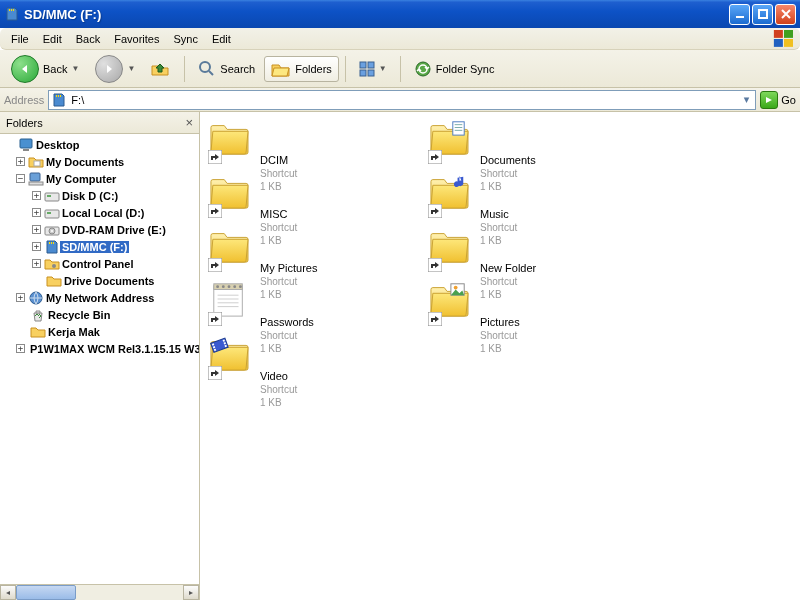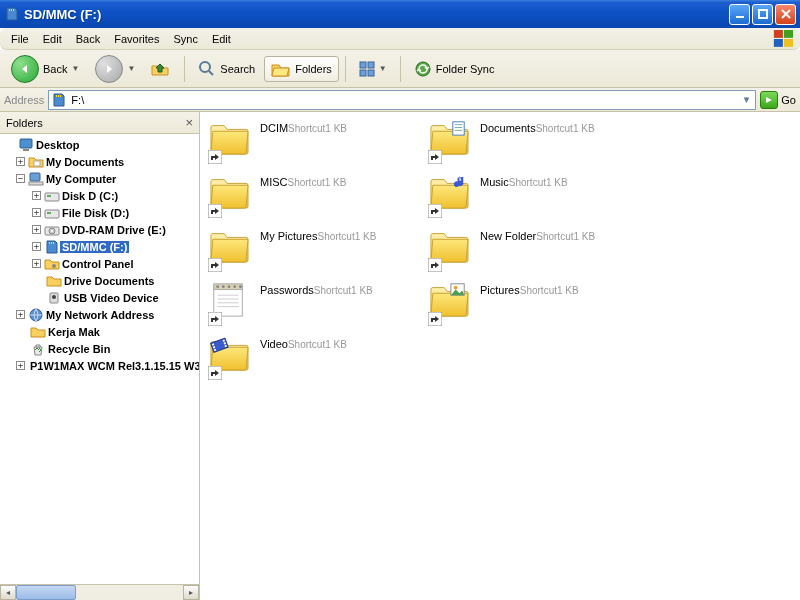--- a/index.html
+++ b/index.html
@@ -54,21 +54,21 @@
   .hscroll { height:16px; background:#ece9d8; border-top:1px solid #c7c2a8; display:flex; }
   .hscroll .arrow { width:16px; height:15px; background:linear-gradient(to bottom,#fcfcfc,#dedacc); border:1px solid #b8b4a0; display:flex; align-items:center; justify-content:center; font-size:8px; color:#555; }
   .hscroll .track { flex:1; background:#f0eee2; display:flex; }
   .hscroll .thumb { width:60px; background:linear-gradient(to bottom,#c6d8f2,#9abce8); border:1px solid #7a9cc8; border-radius:2px; }
 
   
   .content { flex:1; background:#fff; padding: 6px 8px; overflow:auto; }
   .grid { display:flex; flex-wrap:wrap; align-content:flex-start; }
   .item { width: 220px; height: 52px; display:flex; align-items:flex-start; cursor:default; margin-bottom: 2px; }
   .item .iicon { width: 48px; height: 48px; flex-shrink:0; position:relative; margin-right: 4px; }
-  .item .itext { display:flex; flex-direction:row; line-height: 13px; padding-top: 4px; }
+  .item .itext { display:flex; flex-direction:column; line-height: 13px; padding-top: 4px; margin-top: 32px; }
   .item .iname { color:#000; }
   .item .imeta { color:#999; font-size: 10px; }
 
   
   .folder-big { width:42px; height:38px; }
   .shortcut-arrow { position:absolute; bottom:2px; left:0; width:14px; height:14px; }
 
   
   .ic { width:16px; height:16px; }
 
@@ -370,21 +370,21 @@
           <svg class="ic">
             <use href="#drive-ic"></use>
           </svg>
           <span class="lbl">Disk D (C:)</span>
         </div>
       <div class="tnode" style="padding-left:32px">
           <span class="exp">+</span>
           <svg class="ic">
             <use href="#drive-ic"></use>
           </svg>
-          <span class="lbl">File Disk (D:)</span>
+          <span class="lbl">Local Local (D:)</span>
         </div>
       <div class="tnode" style="padding-left:32px">
           <span class="exp">+</span>
           <svg class="ic">
             <use href="#cd-ic"></use>
           </svg>
           <span class="lbl">DVD-RAM Drive (E:)</span>
         </div>
       <div class="tnode selected" style="padding-left:32px">
           <span class="exp">+</span>
@@ -400,47 +400,40 @@
           </svg>
           <span class="lbl">Control Panel</span>
         </div>
       <div class="tnode" style="padding-left:32px">
           <span class="noexp"></span>
           <svg class="ic">
             <use href="#folder-ic"></use>
           </svg>
           <span class="lbl">Drive Documents</span>
         </div>
-      <div class="tnode" style="padding-left:32px">
-          <span class="noexp"></span>
-          <svg class="ic">
-            <use href="#usb-ic"></use>
-          </svg>
-          <span class="lbl">USB Video Device</span>
-        </div>
       <div class="tnode" style="padding-left:16px">
           <span class="exp">+</span>
           <svg class="ic">
             <use href="#network-ic"></use>
           </svg>
           <span class="lbl">My Network Address</span>
         </div>
       <div class="tnode" style="padding-left:16px">
           <span class="noexp"></span>
           <svg class="ic">
-            <use href="#folder-ic"></use>
-          </svg>
-          <span class="lbl">Kerja Mak</span>
+            <use href="#recycle-ic"></use>
+          </svg>
+          <span class="lbl">Recycle Bin</span>
         </div>
       <div class="tnode" style="padding-left:16px">
           <span class="noexp"></span>
           <svg class="ic">
-            <use href="#recycle-ic"></use>
-          </svg>
-          <span class="lbl">Recycle Bin</span>
+            <use href="#folder-ic"></use>
+          </svg>
+          <span class="lbl">Kerja Mak</span>
         </div>
       <div class="tnode" style="padding-left:16px">
           <span class="exp">+</span>
           <svg class="ic">
             <use href="#folder-ic"></use>
           </svg>
           <span class="lbl">P1W1MAX WCM Rel3.1.15.15 W32</span>
         </div>
     </div>
     <div class="hscroll">

